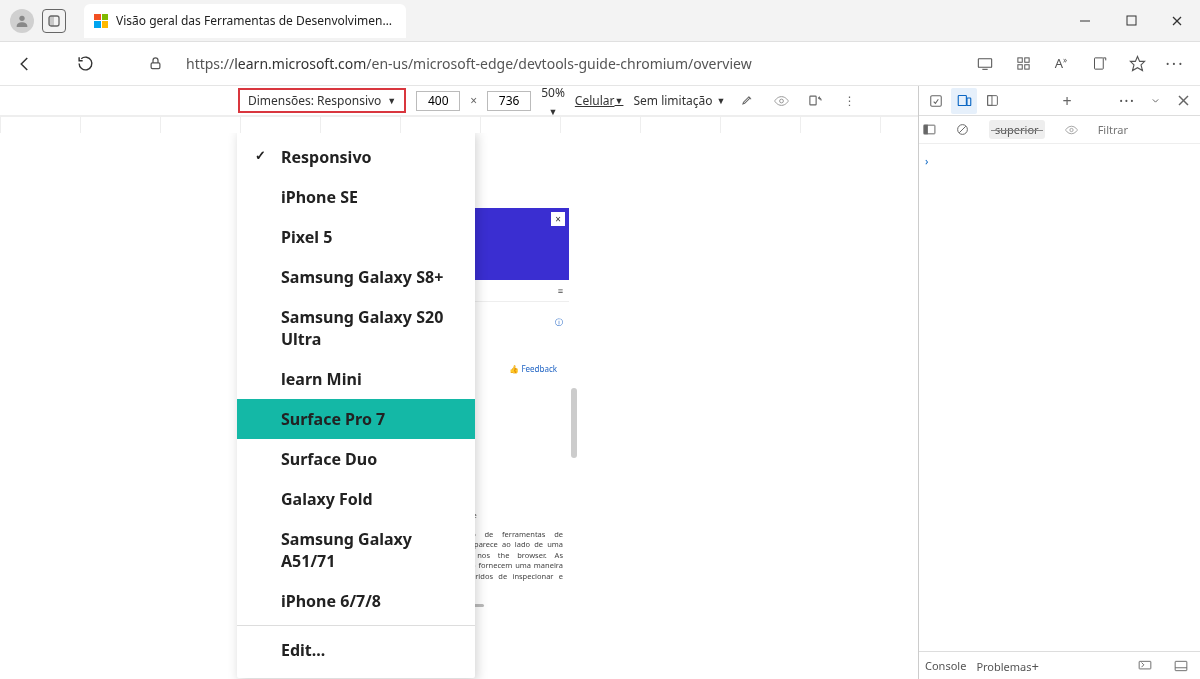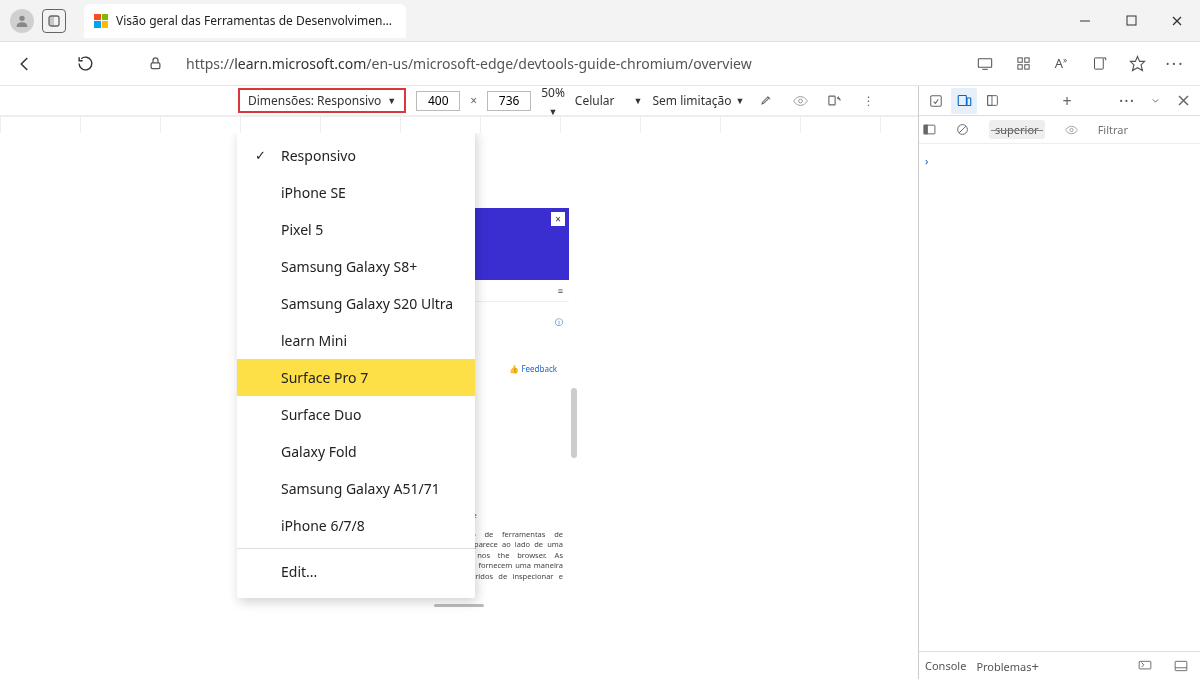--- a/index.html
+++ b/index.html
@@ -46,23 +46,23 @@
 .ruler-green .tick { position:absolute; top:0; width:2px; height:10px; background:#5fae3b; }
 .ruler-orange { height:10px; position:relative; }
 .ruler-orange .tick { position:absolute; top:0; width:2px; height:10px; background:#e08a2a; }
 
 
 .main { position:absolute; top: 133px; left:0; right:282px; bottom:0; background:#fff; overflow:hidden;}
 .viewport-frame { position:absolute; left:50%; transform:translateX(-50%); top:75px; width:220px; background:#fff; }
 
 
 .dropdown { position:absolute; left:237px; top:-4px; width:238px; background:#fff; border-radius:2px; box-shadow: 2px 4px 12px rgba(0,0,0,.18); padding:8px 0; z-index:50;}
-.dd-item { padding:9px 18px 9px 44px; font-size:14px; color:#222; position:relative; cursor:pointer;}
+.dd-item { padding:9px 18px 9px 44px; font-size:16px; color:#222; position:relative; cursor:pointer;font-weight:bold;}
 .dd-item.checked::before { content:"✓"; position:absolute; left:18px; top:9px; font-size:13px;}
-.dd-item.hover { background:#fde047; }
+.dd-item.hover { background:#14b8a6; }
 .dd-div { height:1px; background:#ddd; margin:4px 0; }
 
 
 .mob-hero { background:#3a2ed1; color:#fff; padding:10px 8px; position:relative; font-size:11px;}
 .mob-hero .close-x { position:absolute; top:4px; right:4px; width:14px; height:14px; background:#fff; color:#333; font-size:10px; text-align:center; line-height:14px;}
 .mob-row { display:flex; align-items:center; justify-content:space-between; padding:4px 6px; font-size:9px; color:#444;}
 .mob-link { color:#2064c4; font-size:8px; }
 .mob-h1 { font-size:12px; font-weight:600; padding:6px; color:#111;}
 .mob-fb { color:#2064c4; font-size:8px; display:flex; align-items:center; gap:2px; padding:0 6px 6px;}
 .mob-txt { font-size:7.5px; color:#444; padding:4px 6px; line-height:1.4; text-align:justify;}
@@ -201,21 +201,21 @@
     <span>Dimensões: Responsivo</span>
     <span class="tri">▼</span>
   </div>
   <input class="numfield" value="400" style="">
   <span class="sep-x">×</span>
   <input class="numfield" value="736" style="">
   <div style="display:flex;align-items:center;gap:4px;flex-direction:column;">
       <span>50%</span>
       <span class="tri">▼</span>
     </div>
-  <div style="display:flex;align-items:center;gap:19px;">
+  <div style="display:flex;align-items:center;gap:0;text-decoration:underline;">
       <span>Celular</span>
       <span class="tri">▼</span>
     </div>
   <div style="display:flex;align-items:center;gap:4px;">
       <span>Sem limitação</span>
       <span class="tri">▼</span>
     </div>
   <div class="dt-ic">
       <svg width="14" height="14" viewBox="0 0 24 24" fill="none" stroke="#666" stroke-width="1.8">
         <path d="M17 7l-9 9-3 1 1-3 9-9z"></path>

